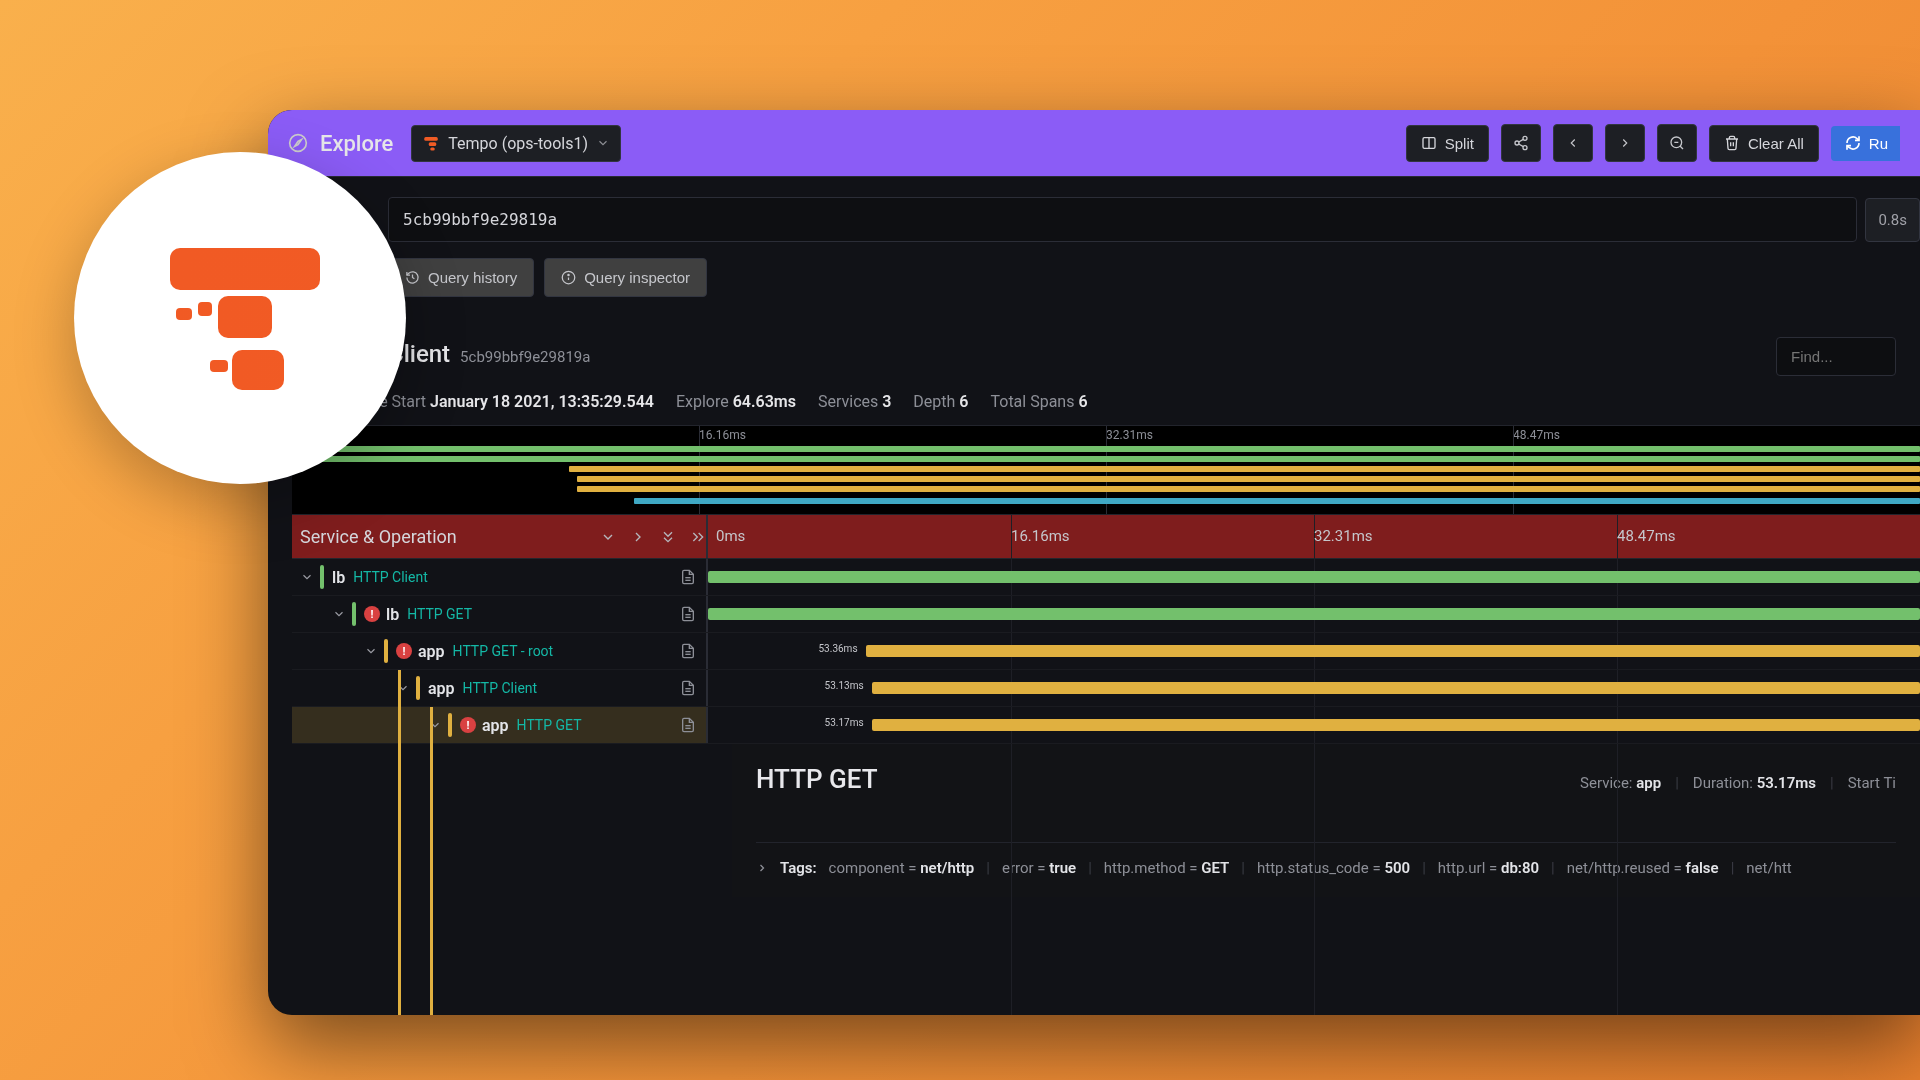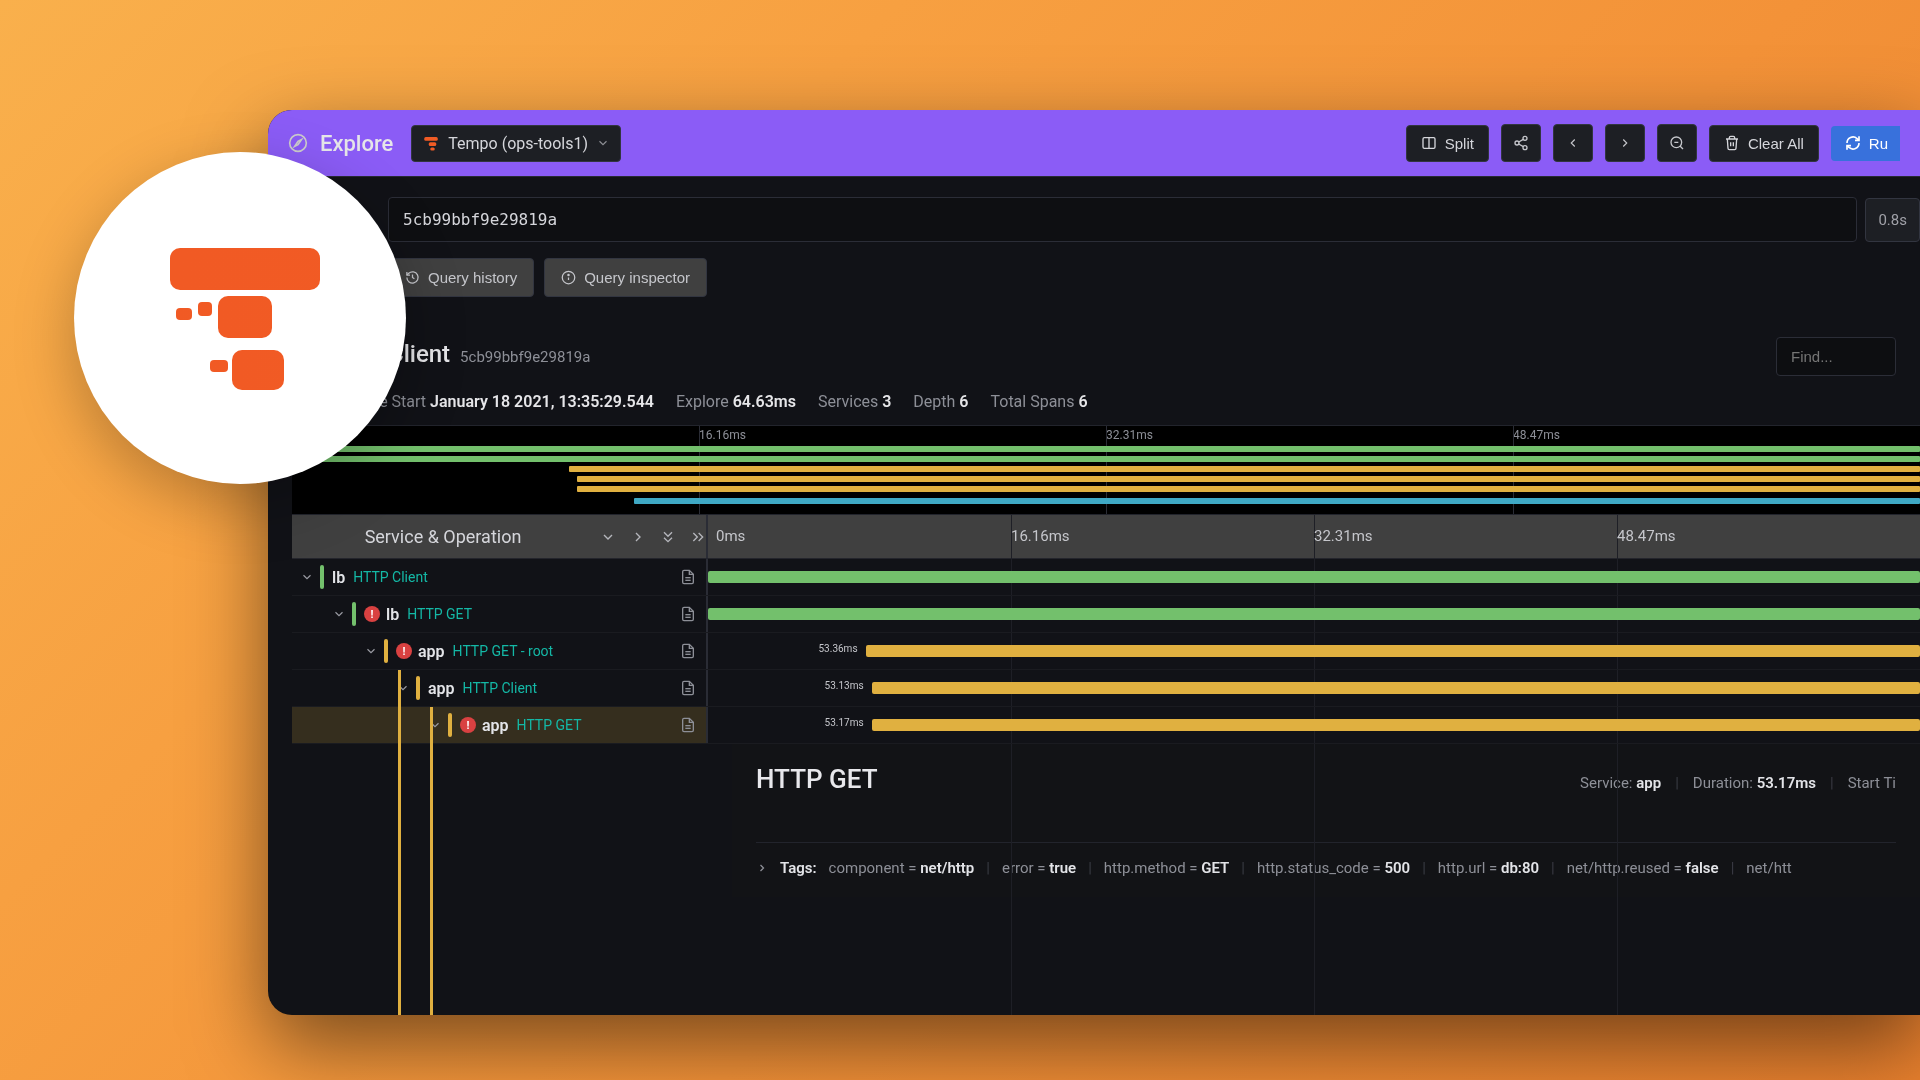--- a/index.html
+++ b/index.html
@@ -82,22 +82,22 @@
 .meta-item { }
 .meta-bold { color: #e6e6e9; font-weight: 600; }
 .minimap {
   position: relative; height: 90px; background: #000; border-top: 1px solid #22242c;
   border-bottom: 1px solid #22242c; margin-left: 24px;
 }
 .mm-tick { position: absolute; font-size: 12px; color: #8d8f97; top: 2px; }
 .mm-line { position: absolute; top: 0; bottom: 0; width: 1px; background: #2a2c35; }
 .mm-bar { position: absolute; height: 6px; border-radius: 1px; }
 .timeline-header {
-  display: flex; align-items: center; background: #404040; border-bottom: 1px solid #24252c;
-  height: 44px; margin-left: 24px; text-align: center;
+  display: flex; align-items: center; background: #7f1d1d; border-bottom: 1px solid #24252c;
+  height: 44px; margin-left: 24px;
 }
 .th-left {
   width: 416px; display: flex; align-items: center; padding-left: 8px; gap: 14px;
   border-right: 2px solid #2a2c35; height: 100%;
 }
 .th-title { font-size: 18px; color: #d5d6db; flex: 1; }
 .th-ctrl { color: #b5b6bc; cursor: pointer; }
 .th-ticks { flex: 1; position: relative; height: 100%; display: flex; align-items: center; }
 .th-tick { position: absolute; font-size: 15px; color: #c5c6cb; top: 12px; }
 .th-grid { position: absolute; top: 0; bottom: -600px; width: 1px; background: #1e1f26; }

